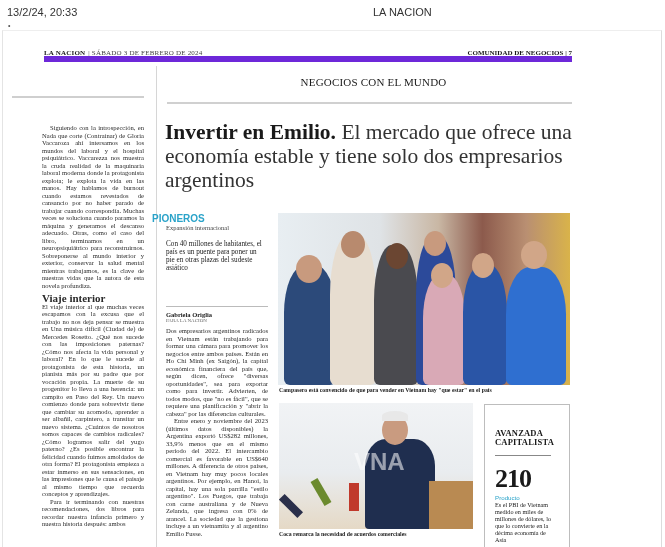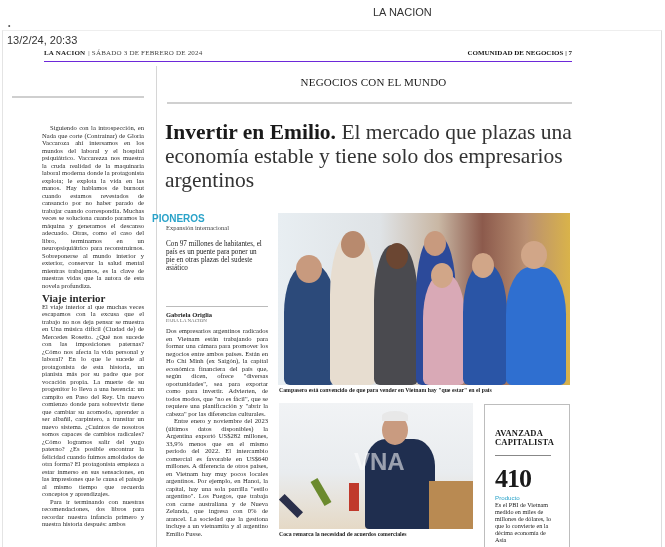--- a/index.html
+++ b/index.html
@@ -1,26 +1,26 @@
 <!DOCTYPE html>
 <html><head>
 <meta charset="utf-8">
 <style>
   * { box-sizing: border-box; margin: 0; padding: 0; }
   html, body { width: 665px; height: 547px; overflow: hidden; background: #ffffff; }
   body { position: relative; font-family: "Liberation Serif", serif; color: #1a1a1a; }
 
   .browser-bar { position: absolute; left: 0; top: 0; width: 665px; height: 28px; font-family: "Liberation Sans", sans-serif; font-size: 11px; color: #333; }
-  .browser-bar .ts { position: absolute; left: 7px; top: 6px; margin-top: 28px; }
+  .browser-bar .ts { position: absolute; left: 7px; top: 6px; }
   .browser-bar .title { position: absolute; left: 373px; top: 6px; }
   .browser-bar .dot { position: absolute; left: 8px; top: 22px; font-size: 7px; color: #555; }
 
   .page-frame { position: absolute; left: 2px; top: 30px; width: 660px; height: 517px; border-left: 1px solid #e4e4e4; border-right: 1px solid #dcdcdc; border-top: 1px solid #eee; }
 
-  .paper-header { position: absolute; left: 44px; top: 48px; width: 528px; height: 14px; border-bottom: 1px solid #6d28d9; }
+  .paper-header { position: absolute; left: 44px; top: 48px; width: 528px; height: 14px; border-bottom: 6px solid #6d28d9; }
   .paper-header .left { position: absolute; left: 0; top: 1px; font-size: 7px; font-weight: bold; letter-spacing: 0.2px; }
   .paper-header .left .date { font-weight: normal; color: #444; margin-left: 3px; }
   .paper-header .right { position: absolute; right: 0; top: 1px; font-size: 7px; font-weight: bold; }
 
   .left-col { position: absolute; left: 12px; top: 96px; width: 132px; }
   .left-col .rule { height: 2px; background: #cfcfcf; margin-bottom: 26px; }
   .body-text { font-size: 6.6px; line-height: 7.5px; text-align: justify; color: #2a2a2a; }
   .left-col .body-text { padding-left: 30px; }
   .subhead { font-weight: bold; font-size: 11px; margin-top: 6px; }
   .indent { text-indent: 8px; }
@@ -83,26 +83,26 @@
     <p class="indent">Para ir terminando con nuestras recomendaciones, dos libros para recordar nuestra infancia primero y nuestra historia después: ambos</p>
   </div>
 </div>
 
 <div class="col-divider"></div>
 
 <div class="section-label">NEGOCIOS CON EL MUNDO</div>
 <div class="section-rule"></div>
 
 <h1 class="headline" style="font-weight:normal;">
-  <b>Invertir en Emilio.</b><span> El mercado que plazas una economía estable y tiene solo dos empresarios argentinos</span>
+  <b>Invertir en Emilio.</b><span> El mercado que ofrece una economía estable y tiene solo dos empresarios argentinos</span>
 </h1>
 
 <div class="kicker">PIONEROS</div>
 <div class="kicker-sub">Expansión internacional</div>
-<div class="summary">Con 97 millones de habitantes, el país es un puente para poner un pie en otras plazas del sudeste asiático</div>
+<div class="summary">Con 40 millones de habitantes, el país es un puente para poner un pie en otras plazas del sudeste asiático</div>
 
 <div class="author-rule"></div>
 <div class="author">Gabriela Origlia</div>
 <div class="author-sub">PARA LA NACION</div>
 
 <div class="mid-col body-text">
   <p>Dos empresarios argentinos radicados en Vietnam están trabajando para formar una cámara para promover los negocios entre ambos países. Están en Ho Chi Minh (ex Saigón), la capital económica financiera del país que, según dicen, ofrece "diversas oportunidades", sea para exportar como para invertir. Advierten, de todos modos, que "no es fácil", que se requiere una planificación y "abrir la cabeza" por las diferencias culturales.</p>
   <p class="indent">Entre enero y noviembre del 2023 (últimos datos disponibles) la Argentina exportó US$282 millones, 33,9% menos que en el mismo período del 2022. El intercambio comercial es favorable en US$640 millones. A diferencia de otros países, en Vietnam hay muy pocos locales argentinos. Por ejemplo, en Hanoi, la capital, hay una sola parrilla "estilo argentino". Los Fuegos, que trabaja con carne australiana y de Nueva Zelanda, que ingresa con 0% de arancel. La sociedad que la gestiona incluye a un vietnamita y al argentino Emilio Fusse.</p>
 </div>
 
@@ -135,16 +135,16 @@
   <div style="position:absolute;left:75px;top:45px;font-family:'Liberation Sans',sans-serif;font-size:24px;font-weight:bold;color:rgba(255,255,255,0.55);">VNA</div>
 </div>
 <div class="caption" style="left:279px;top:531px;width:194px;">Coca remarca la necesidad de acuerdos comerciales</div>
 
 <div class="sidebar-box">
   <div class="box-title">
     <div>AVANZADA</div>
     <div>CAPITALISTA</div>
   </div>
   <div class="box-rule"></div>
-  <div class="big-num">410</div>
+  <div class="big-num">210</div>
   <div class="label">Producto</div>
   <div class="desc">Es el PBI de Vietnam medido en miles de millones de dólares, lo que lo convierte en la décima economía de Asia</div>
 </div>
 
 </body></html>

